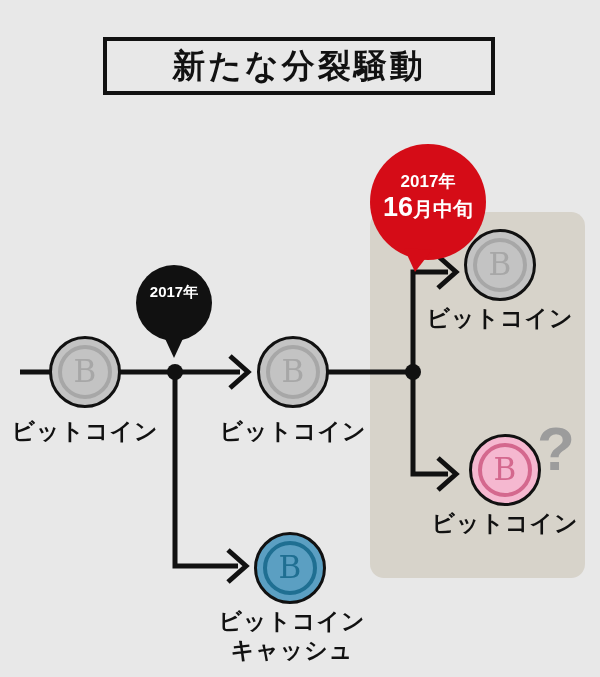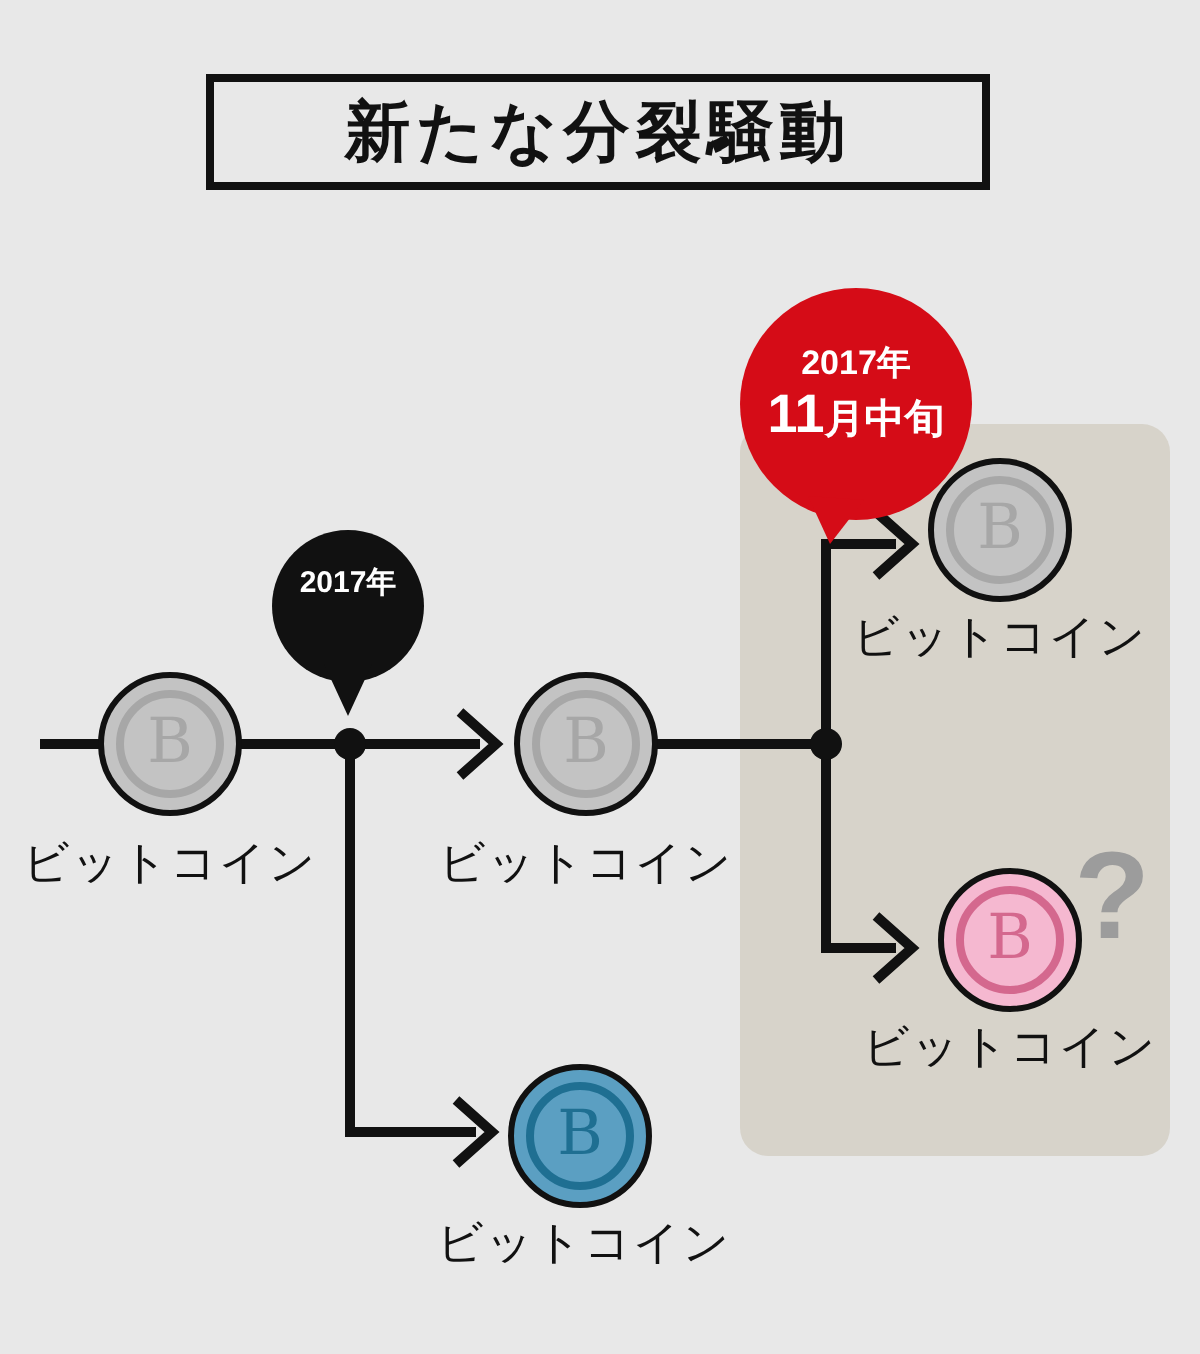--- a/index.html
+++ b/index.html
@@ -40,21 +40,21 @@
   }
   .coin--gray { background:#c3c3c3; }
   .coin--gray .ring { border-color:#a7a7a7; color:#a7a7a7; }
   .coin--blue { background:#5b9fc2; }
   .coin--blue .ring { border-color:#1f6f92; color:#1f6f92; }
   .coin--pink { background:#f5b8d0; }
   .coin--pink .ring { border-color:#d4688e; color:#d4688e; }
   
   .coin-label {
     position:absolute; width:170px; text-align:center;
-    font-weight:normal; font-size:23px; line-height:1.25;
+    font-weight:bold; font-size:23px; line-height:1.25;
     letter-spacing:1px; color:#111; z-index:2;
   }
   
   .bubble-text {
     position:absolute; text-align:center; color:#fff; font-weight:bold;
     z-index:2; line-height:1.15;
   }
   .bubble-text .year { font-size:15px; display:block;text-align:center; }
   .bubble-text .date { font-size:27px; display:block; }
   .bubble-text--red .year { font-size:17px; }
@@ -101,21 +101,21 @@
     <circle cx="428" cy="202" r="58" fill="#d50c17"></circle>
     <path d="M404 248 L432 250 L415 272 Z" fill="#d50c17"></path>
   </svg>
 
   <div class="bubble-text" style="left:114px; top:283px; width:120px;">
     <span class="year">2017年</span>
   </div>
 
   <div class="bubble-text bubble-text--red" style="left:360px; top:172px; width:136px;">
     <span class="year">2017年</span>
-    <span class="date"><span class="date-num">11</span><span class="date-suffix">月中旬</span></span>
+    <span class="date"><span class="date-num">16</span><span class="date-suffix">月中旬</span></span>
   </div>
 
   <div class="coin coin--gray" style="left:49px; top:336px;">
     <span class="ring">
       <span class="b">B</span>
     </span>
   </div>
   <div class="coin coin--gray" style="left:257px; top:336px;">
     <span class="ring">
       <span class="b">B</span>
@@ -138,17 +138,18 @@
   </div>
 
   <div class="coin-label" style="left:0px; top:417px;">ビットコイン</div>
   <div class="coin-label" style="left:208px; top:417px;">ビットコイン</div>
   <div class="coin-label" style="left:415px; top:304px;">ビットコイン</div>
   <div class="coin-label" style="left:420px; top:509px;">
     <div>ビットコイン</div>
   </div>
   <div class="coin-label" style="left:207px; top:607px;">
     <div>ビットコイン</div>
+    <div>キャッシュ</div>
   </div>
 
   <div class="qmark">?</div>
 
 </div>
 
 </body></html>

